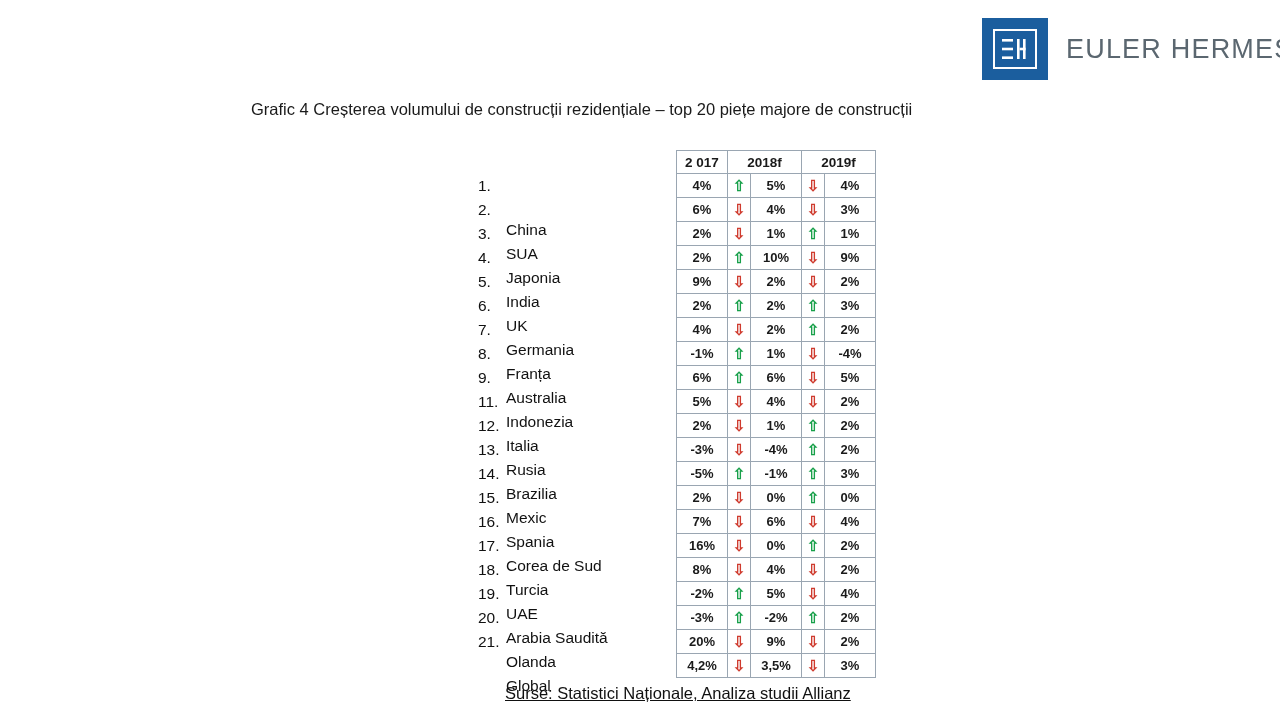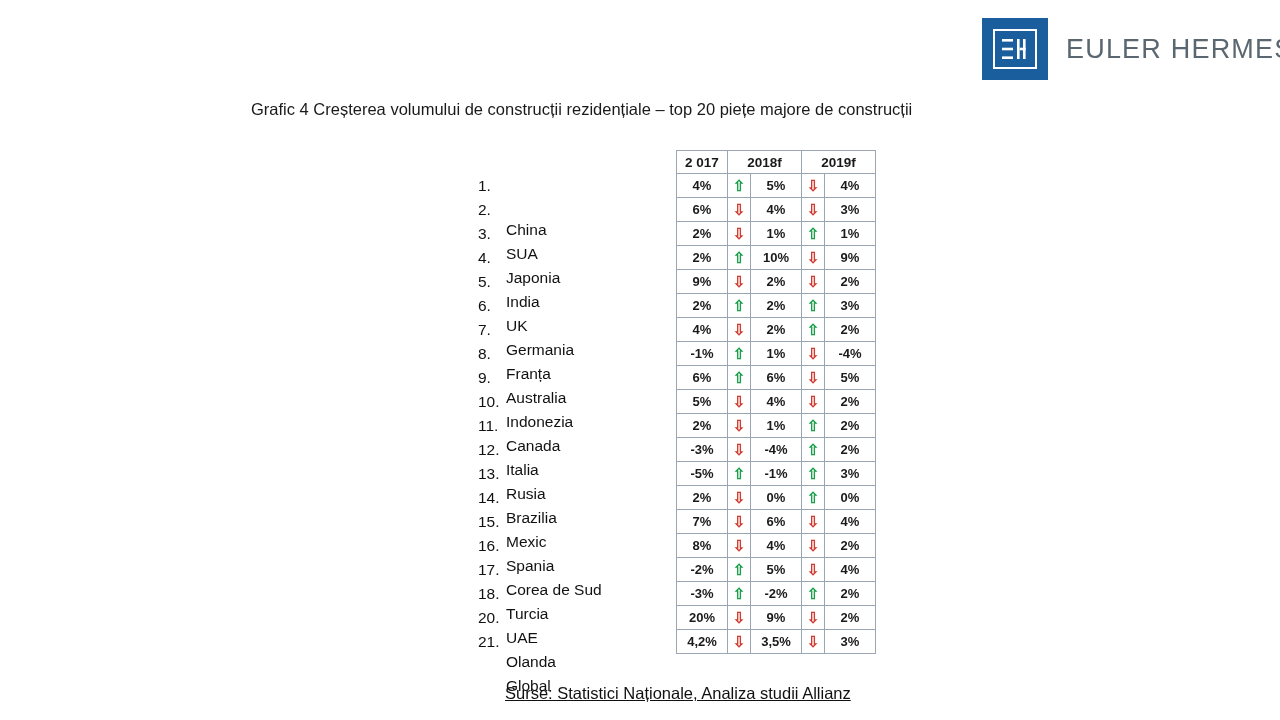--- a/index.html
+++ b/index.html
@@ -197,24 +197,20 @@
       </div>
     <div class="country-row">
         <span class="country-rank">8.</span>
         <span class="country-name">Australia</span>
       </div>
     <div class="country-row">
         <span class="country-rank">9.</span>
         <span class="country-name">Indonezia</span>
       </div>
     <div class="country-row">
-        <span class="country-rank">10.</span>
-        <span class="country-name">Canada</span>
-      </div>
-    <div class="country-row">
         <span class="country-rank">11.</span>
         <span class="country-name">Italia</span>
       </div>
     <div class="country-row">
         <span class="country-rank">12.</span>
         <span class="country-name">Rusia</span>
       </div>
     <div class="country-row">
         <span class="country-rank">13.</span>
         <span class="country-name">Brazilia</span>
@@ -231,20 +227,24 @@
         <span class="country-rank">16.</span>
         <span class="country-name">Corea de Sud</span>
       </div>
     <div class="country-row">
         <span class="country-rank">17.</span>
         <span class="country-name">Turcia</span>
       </div>
     <div class="country-row">
         <span class="country-rank">18.</span>
         <span class="country-name">UAE</span>
+      </div>
+    <div class="country-row">
+        <span class="country-rank">19.</span>
+        <span class="country-name">Arabia Saudită</span>
       </div>
     <div class="country-row">
         <span class="country-rank">20.</span>
         <span class="country-name">Olanda</span>
       </div>
     <div class="country-row">
         <span class="country-rank">21.</span>
         <span class="country-name">Global</span>
       </div>
   </div>
@@ -358,20 +358,27 @@
             <td class="val val-after-arrow">0%</td>
           </tr>
           <tr>
             <td class="val">7%</td>
             <td class="arrow"><span class="arrow-glyph arrow-down">⇩</span></td>
             <td class="val val-after-arrow">6%</td>
             <td class="arrow"><span class="arrow-glyph arrow-down">⇩</span></td>
             <td class="val val-after-arrow">4%</td>
           </tr>
           <tr>
+            <td class="val">16%</td>
+            <td class="arrow"><span class="arrow-glyph arrow-down">⇩</span></td>
+            <td class="val val-after-arrow">0%</td>
+            <td class="arrow"><span class="arrow-glyph arrow-up">⇧</span></td>
+            <td class="val val-after-arrow">2%</td>
+          </tr>
+          <tr>
             <td class="val">8%</td>
             <td class="arrow"><span class="arrow-glyph arrow-down">⇩</span></td>
             <td class="val val-after-arrow">4%</td>
             <td class="arrow"><span class="arrow-glyph arrow-down">⇩</span></td>
             <td class="val val-after-arrow">2%</td>
           </tr>
           <tr>
             <td class="val">-2%</td>
             <td class="arrow"><span class="arrow-glyph arrow-up">⇧</span></td>
             <td class="val val-after-arrow">5%</td>

